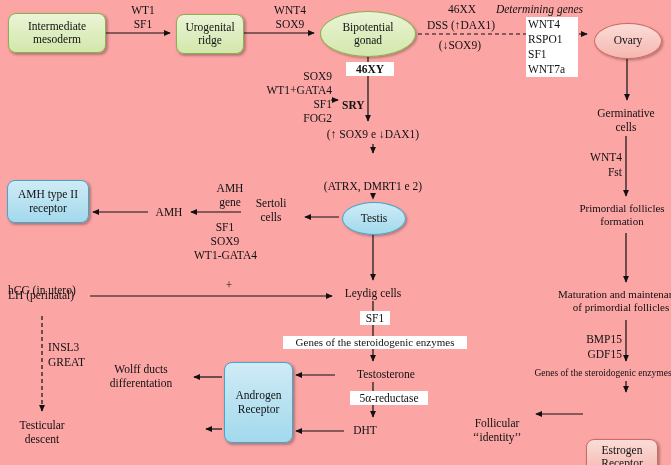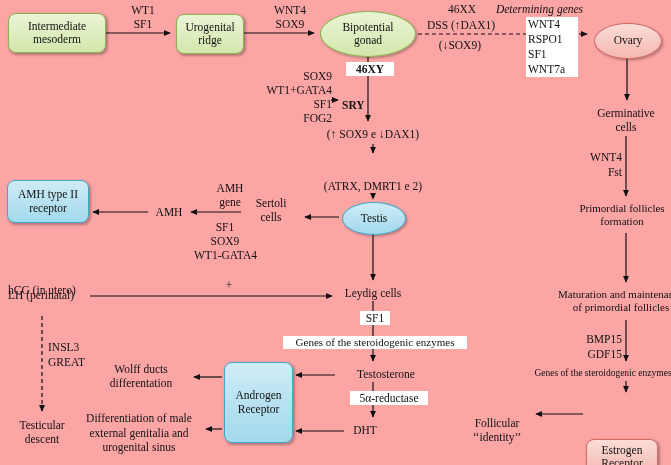--- a/index.html
+++ b/index.html
@@ -111,21 +111,20 @@
   <div class="lbl left" style="left:48px;top:340px;width:48px;line-height:15px;">INSL3<br>GREAT</div>
   <div class="lbl" style="left:8px;top:418px;width:68px;">Testicular<br>descent</div>
 
   <div class="lbl" style="left:338px;top:286px;width:70px;">Leydig cells</div>
   <div class="lbl bgw" style="left:360px;top:311px;width:26px;">SF1</div>
   <div class="lbl bgw" style="left:283px;top:336px;width:180px;font-size:11px;">Genes of the steroidogenic enzymes</div>
   <div class="lbl" style="left:324px;top:367px;width:70px;margin-left:27px;">Testosterone</div>
   <div class="lbl bgw" style="left:350px;top:391px;width:74px;">5α-reductase</div>
   <div class="lbl" style="left:345px;top:423px;width:40px;">DHT</div>
   <div class="lbl" style="left:94px;top:362px;width:94px;">Wolff ducts<br>differentation</div>
-  <div class="lbl" style="left:76px;top:411px;width:126px;line-height:14.5px;">Differentiation of male<br>external genitalia and<br>urogenital sinus</div>
 
   <div class="lbl" style="left:590px;top:106px;width:72px;">Germinative<br>cells</div>
   <div class="lbl right" style="left:572px;top:150px;width:50px;line-height:15px;">WNT4<br>Fst</div>
   <div class="lbl" style="left:574px;top:202px;width:96px;font-size:11px;">Primordial follicles<br>formation</div>
   <div class="lbl" style="left:554px;top:288px;width:134px;font-size:11px;">Maturation and maintenance<br>of primordial follicles</div>
   <div class="lbl right" style="left:572px;top:332px;width:50px;line-height:15px;">BMP15<br>GDF15</div>
   <div class="lbl" style="left:534px;top:368px;width:138px;font-size:9.5px;">Genes of the steroidogenic enzymes</div>
   <div class="lbl" style="left:462px;top:400px;width:70px;margin-top:16px;">Follicular<br>‘‘identity’’</div>
 
 </div>

